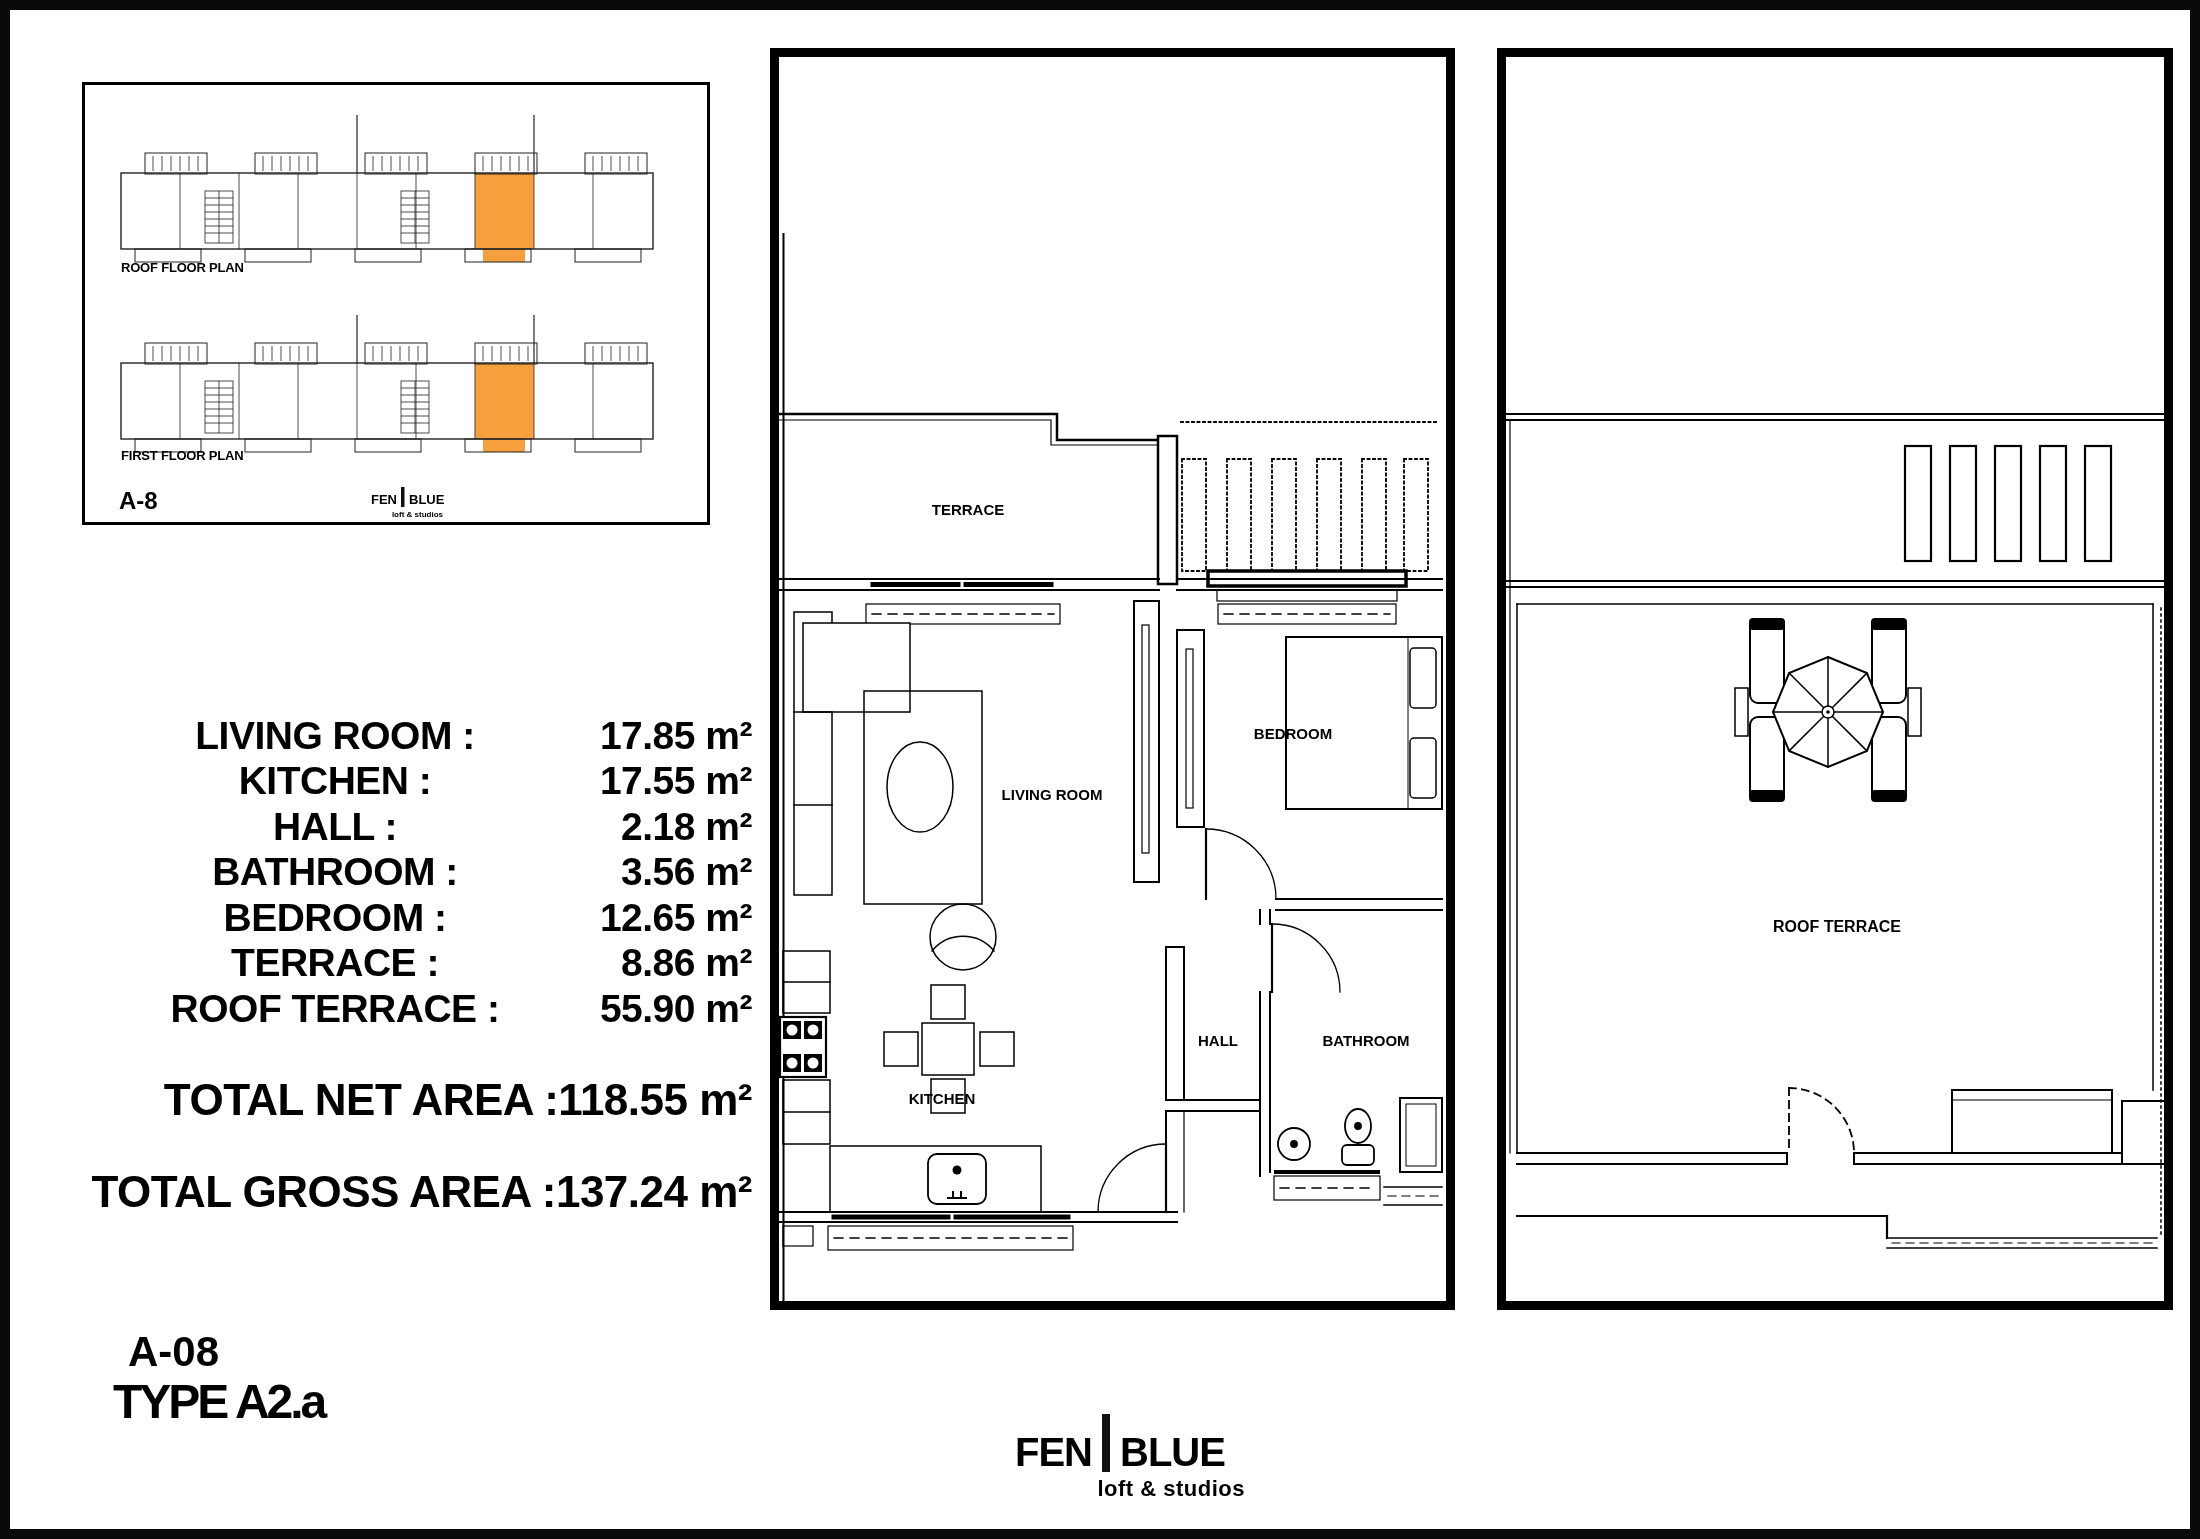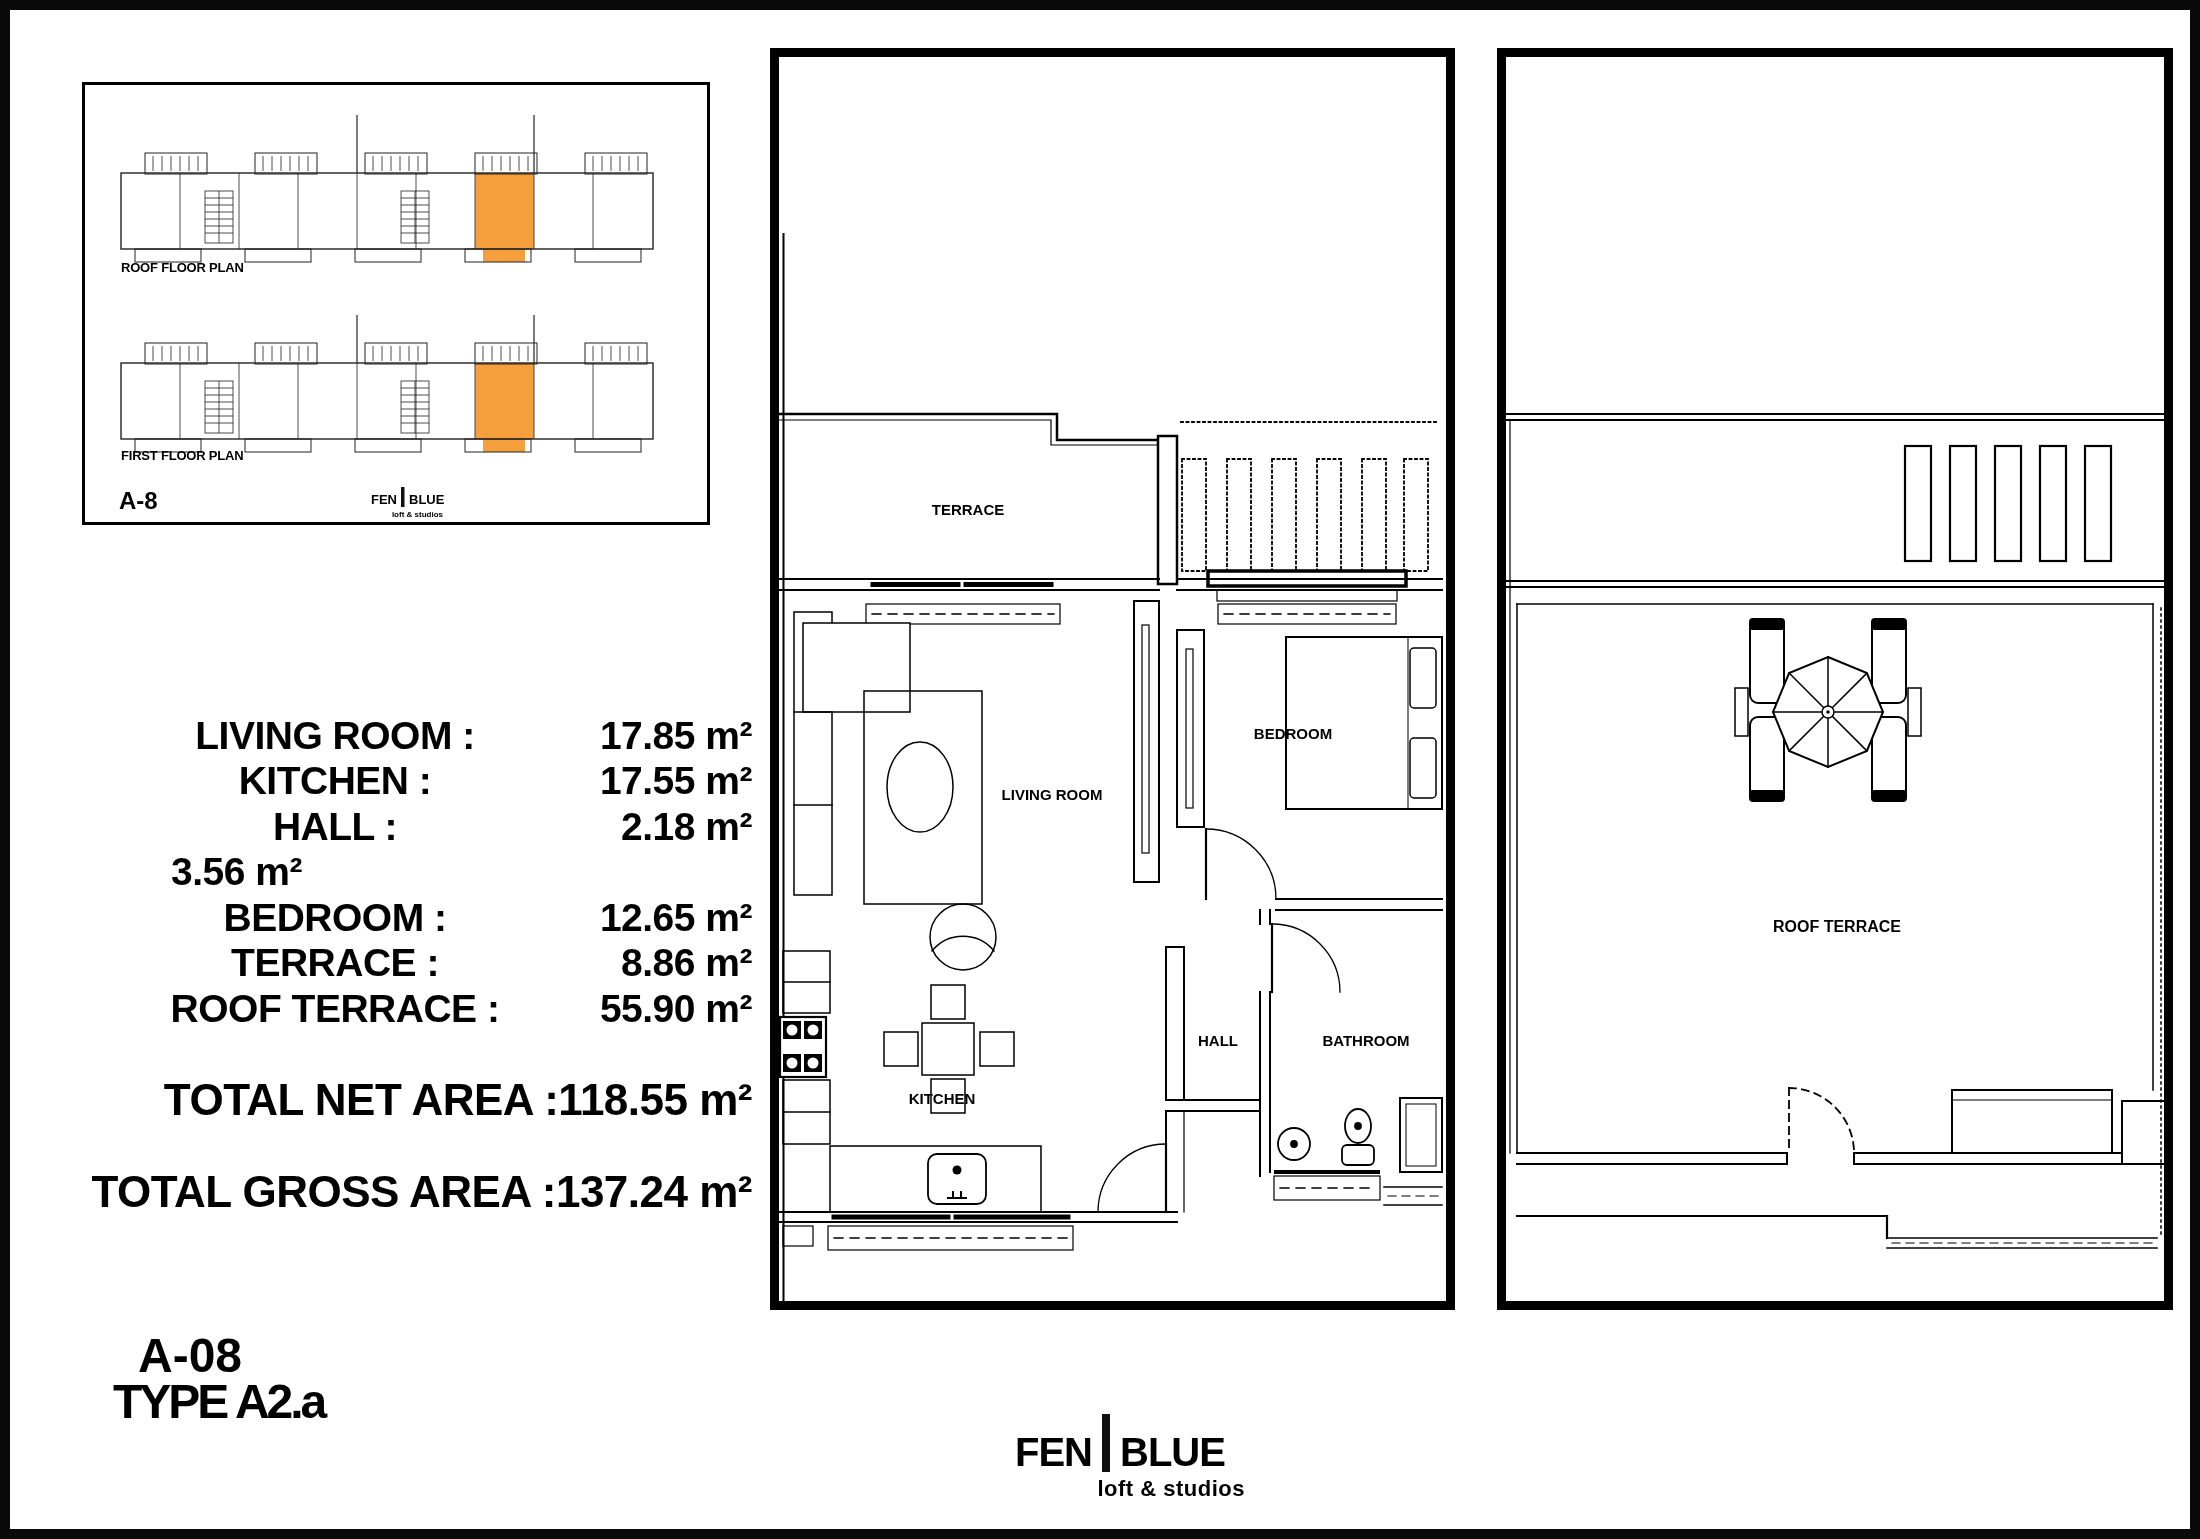--- a/index.html
+++ b/index.html
@@ -17,21 +17,21 @@
   
   .areas{position:absolute;left:100px;top:703px;width:642px}
   .area-row{display:flex;height:45.5px;align-items:center;font-size:39px;font-weight:700;letter-spacing:-0.5px}
   .area-label{flex:1;text-align:center;white-space:pre}
   .area-value{width:192px;text-align:right;white-space:pre}
   .total{position:absolute;left:30px;width:712px;text-align:right;font-size:44px;font-weight:700;letter-spacing:-0.5px}
   .total .total-value{}
   #total-net{top:1065px}
   #total-gross{top:1157px}
   
-  .unit-code{position:absolute;left:128px;top:1318px;font-size:48px;font-weight:700}
+  .unit-code{position:absolute;left:118px;top:1318px;font-size:42px;font-weight:700}
   .unit-type{position:absolute;left:103px;top:1364px;font-size:48px;font-weight:700;letter-spacing:-3px}
   
   .panel{position:absolute;top:38px}
   #panel-first{left:760px;width:685px;height:1262px}
   #panel-roof{left:1487px;width:676px;height:1262px}
   .panel svg{display:block}
   
   .brand{position:absolute;left:1005px;top:1404px;width:230px}
   .brand-row{display:flex;align-items:flex-end}
   .brand-name{font-size:40px;font-weight:700;letter-spacing:-1px;line-height:1}
@@ -157,20 +157,21 @@
       </div>
     <div class="area-row">
         <span class="area-label">KITCHEN :</span>
         <span class="area-value">17.55 m²</span>
       </div>
     <div class="area-row">
         <span class="area-label">HALL :</span>
         <span class="area-value">2.18 m²</span>
       </div>
     <div class="area-row">
+        <span class="area-label">BATHROOM :</span>
         <span class="area-value">3.56 m²</span>
       </div>
     <div class="area-row">
         <span class="area-label">BEDROOM :</span>
         <span class="area-value">12.65 m²</span>
       </div>
     <div class="area-row">
         <span class="area-label">TERRACE :</span>
         <span class="area-value">8.86 m²</span>
       </div>

